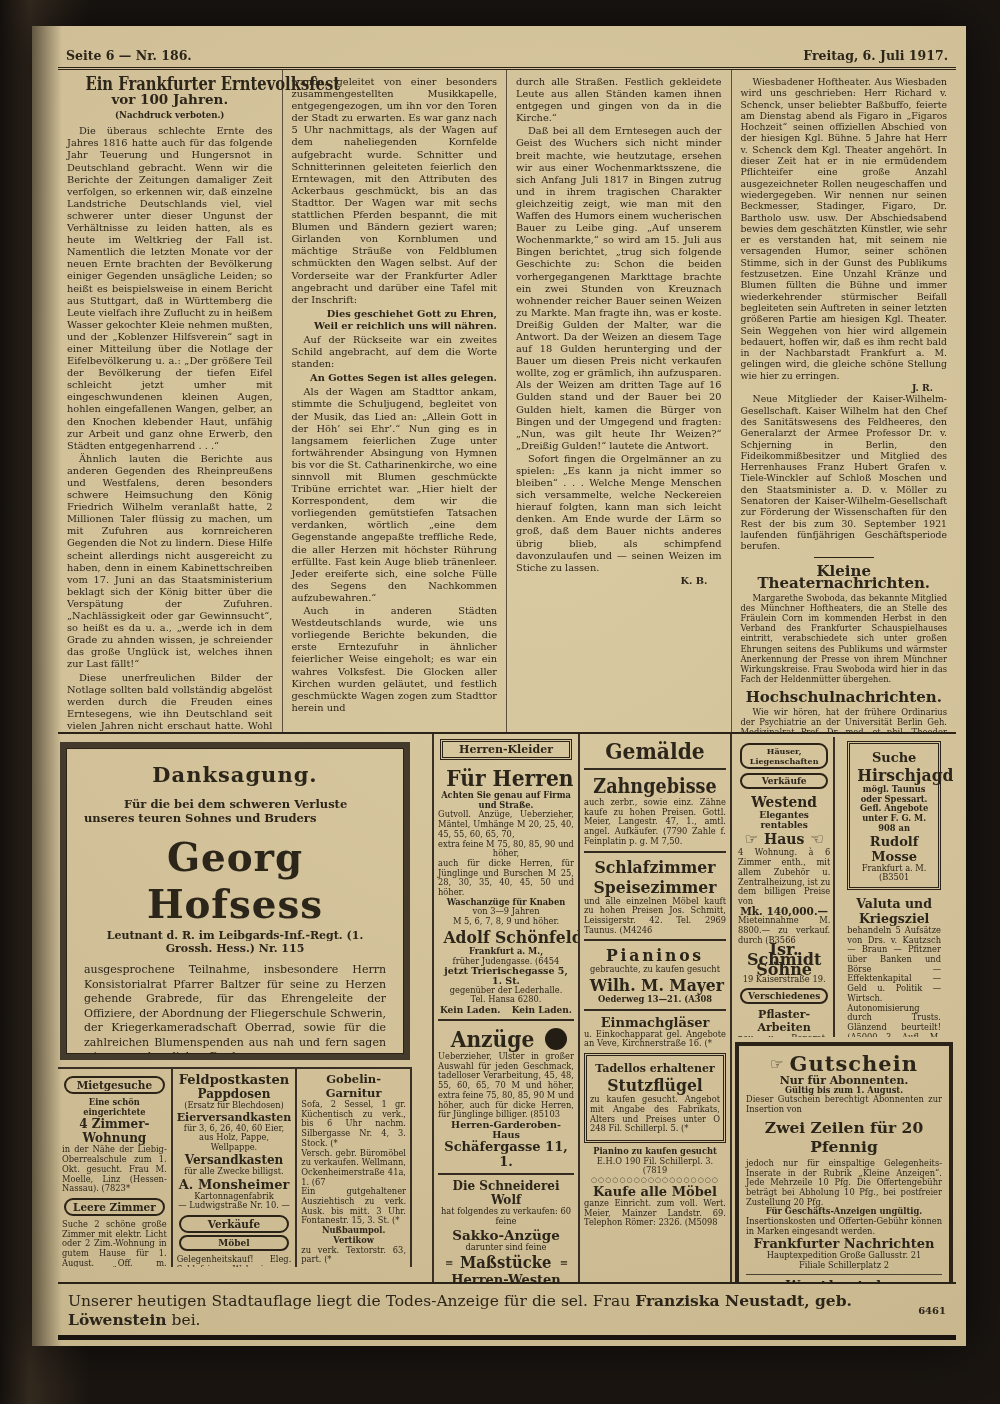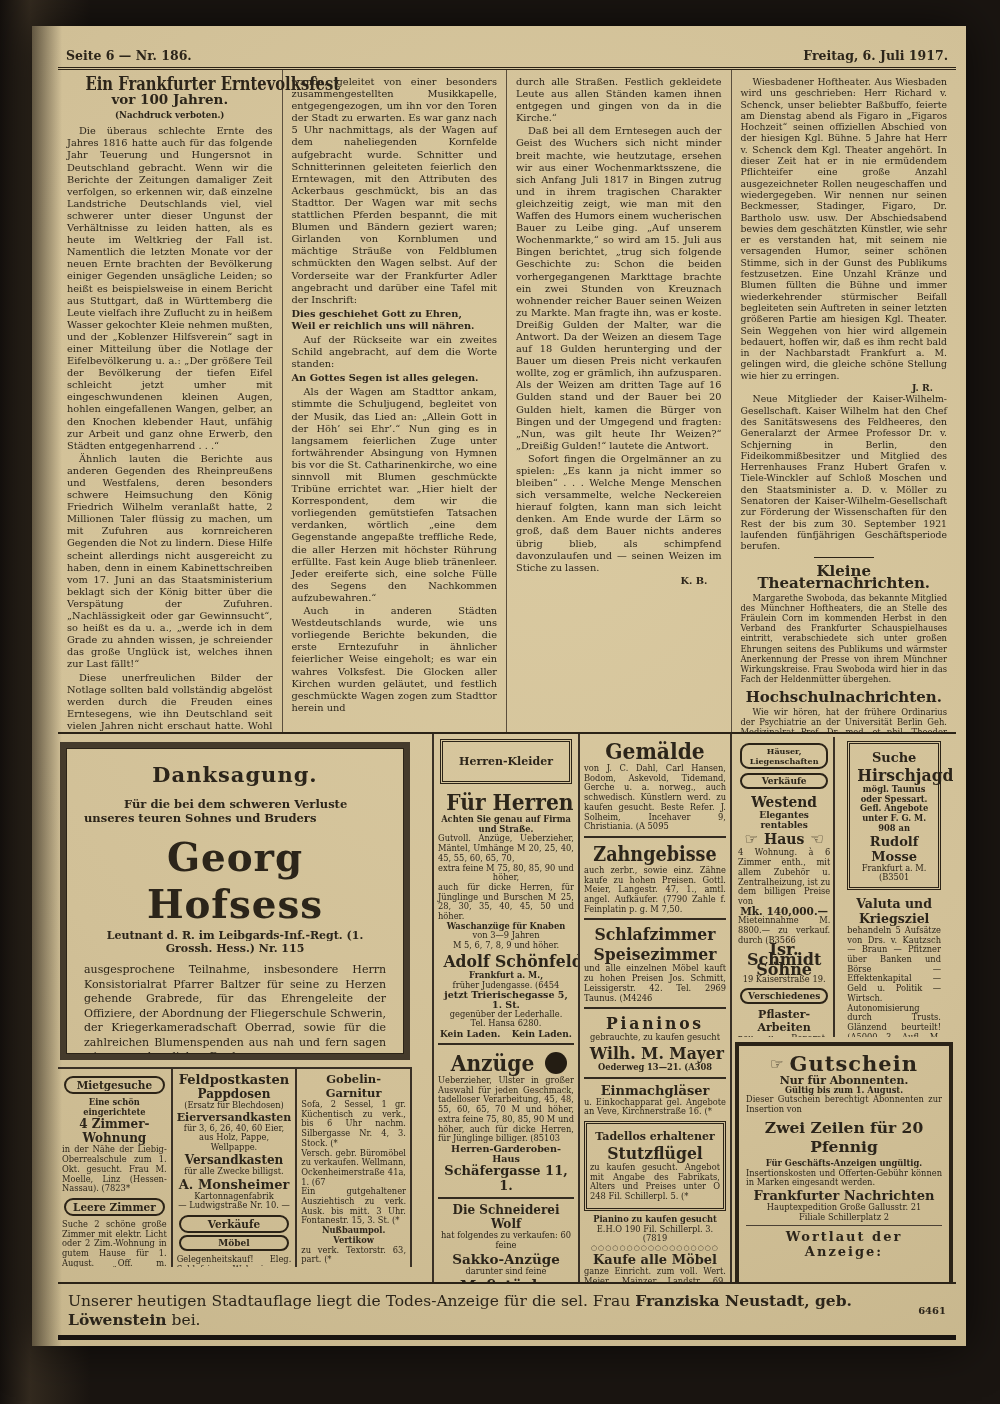--- a/index.html
+++ b/index.html
@@ -23,21 +23,21 @@
   
   .article { display:flex; height:662px; overflow:hidden; }
   .acol { width:25%; padding:6px 9px 0; border-right:1px solid #5a4e3d;
           text-align:justify; font-size:9.8px; line-height:12.1px; }
   .acol:last-child { border-right:none; }
   .acol p { text-indent:12px; margin-bottom:1px; }
   .headline { font-size:18px; font-weight:bold; text-align:center; white-space:nowrap;
               transform:scaleX(.82); transform-origin:center; margin-top:2px; }
   .subhead { font-size:13.5px; font-weight:bold; text-align:center; margin:3px 0 4px; }
   .note { font-size:8.6px; text-align:center; font-weight:bold; margin-bottom:4px; }
-  .verse { text-align:left; white-space:pre-line; margin:2px 0; text-indent:0 !important; }
+  .verse { text-align:right; white-space:pre-line; margin:2px 0; text-indent:0 !important; }
   .sig { text-align:right; font-weight:bold; padding-right:14px; }
   .newscol { font-size:9.3px; line-height:11.3px; }
   .news-heading { font-size:15px; font-weight:bold; text-align:center; margin:8px 0 4px; }
   .news-small { font-size:8.4px; line-height:10.1px; }
   .hr-short { width:60px; border-top:1px solid #2b2317; margin:6px auto 2px; }
 
   
   .ads { display:flex; height:552px; overflow:hidden; border-top:2px solid #2b2317; border-bottom:2px solid #2b2317; }
   .adcol { border-right:2px solid #3a3126; overflow:hidden; }
   .ads-left { width:376px; padding:5px 20px 0 0; }
@@ -49,21 +49,21 @@
   .colE { width:54%; padding:2px 12px; }
 
   .sm { font-size:8.3px; line-height:9.7px; text-align:justify; }
   .smc { font-size:8.3px; line-height:9.7px; text-align:center; }
   .b { font-weight:bold; }
   .rule { border-top:2px solid #332b20; margin:4px 0; }
   .rule-thin { border-top:1px solid #4a4034; margin:3px 0; }
   .pill { display:block; border:2px solid #2b2317; border-radius:9px; text-align:center;
           font-weight:bold; font-size:10.5px; padding:1px 2px; margin:4px 2px; }
   .hdr-box { border:3px double #2b2317; text-align:center; font-weight:bold;
-             font-size:11px; padding:13px 2px; margin:2px 2px 4px; }
+             font-size:11px; padding:1px 2px; margin:2px 2px 4px; }
   .big24 { font-size:23px; font-weight:bold; text-align:center; transform:scaleX(.88); transform-origin:center; white-space:nowrap; }
   .big18 { font-size:17px; font-weight:bold; text-align:center; white-space:nowrap; transform:scaleX(.92); transform-origin:center; }
   .big14 { font-size:13px; font-weight:bold; text-align:center; }
   .chain { text-align:center; font-size:7px; letter-spacing:1px; line-height:8px; color:#332b20; }
 
   
   .danksagung { border:6px solid #453b2c; box-shadow:0 0 0 1px #2b2317 inset;
                 margin:3px 2px 7px; padding:14px 18px 8px; text-align:center; height:318px; overflow:hidden; }
   .dk-title { font-size:21px; font-weight:bold; letter-spacing:1px; }
   .dk-intro { font-size:11.5px; font-weight:bold; text-align:left; text-indent:40px; margin-top:10px; line-height:14px; }
@@ -231,21 +231,20 @@
             <span class="mass-orn">≡</span>
             <span class="big18" style="font-size:16px">Maßstücke</span>
             <span class="mass-orn">≡</span>
           </div>
           <div class="big14">Herren-Westen</div>
 
         </div>
 
         <div class="adcol colC">
           <div class="big24">Gemälde</div>
-          <div class="sm">von J. C. Dahl, Carl Hansen, Bodom, Askevold, Tidemand, Gerche u. a. norweg., auch schwedisch. Künstlern werd. zu kaufen gesucht. Beste Refer. J. Solheim, Incehaver 9, Christiania. (A 5095</div>
           <div class="rule"></div>
           <div class="big24" style="font-size:20px">Zahngebisse</div>
           <div class="sm">auch zerbr., sowie einz. Zähne kaufe zu hohen Preisen. Gottl. Meier, Langestr. 47, 1., amtl. angel. Aufkäufer. (7790 Zahle f. Feinplatin p. g. M 7,50.</div>
           <div class="rule"></div>
           <div class="big18">Schlafzimmer</div>
           <div class="big18">Speisezimmer</div>
           <div class="sm">und alle einzelnen Möbel kauft zu hohen Preisen Jos. Schmitt, Leissigerstr. 42. Tel. 2969 Taunus. (M4246</div>
           <div class="rule"></div>
           <div class="big18" style="letter-spacing:3px">Pianinos</div>
           <div class="smc">gebrauchte, zu kaufen gesucht</div>
@@ -304,20 +303,21 @@
           </div>
           <div class="gutschein">
             <div class="gs-title-row">
               <span class="hand">☞</span>
               <span class="gs-title">Gutschein</span>
             </div>
             <div class="smc b" style="font-size:11px">Nur für Abonnenten.</div>
             <div class="smc b">Gültig bis zum 1. August.</div>
             <div class="sm">Dieser Gutschein berechtigt Abonnenten zur Insertion von</div>
             <div class="gs-big">Zwei Zeilen für 20 Pfennig</div>
+            <div class="sm">jedoch nur für einspaltige Gelegenheits-Inserate in der Rubrik „Kleine Anzeigen“. Jede Mehrzeile 10 Pfg. Die Offertengebühr beträgt bei Abholung 10 Pfg., bei postfreier Zustellung 20 Pfg.</div>
             <div class="smc b">Für Geschäfts-Anzeigen ungültig.</div>
             <div class="sm">Insertionskosten und Offerten-Gebühr können in Marken eingesandt werden.</div>
             <div class="big14" style="font-size:13px">Frankfurter Nachrichten</div>
             <div class="smc">Hauptexpedition Große Gallusstr. 21</div>
             <div class="smc">Filiale Schillerplatz 2</div>
             <div class="rule-thin"></div>
             <div class="big14" style="letter-spacing:2px">Wortlaut der Anzeige:</div>
 
           </div>
         </div>

